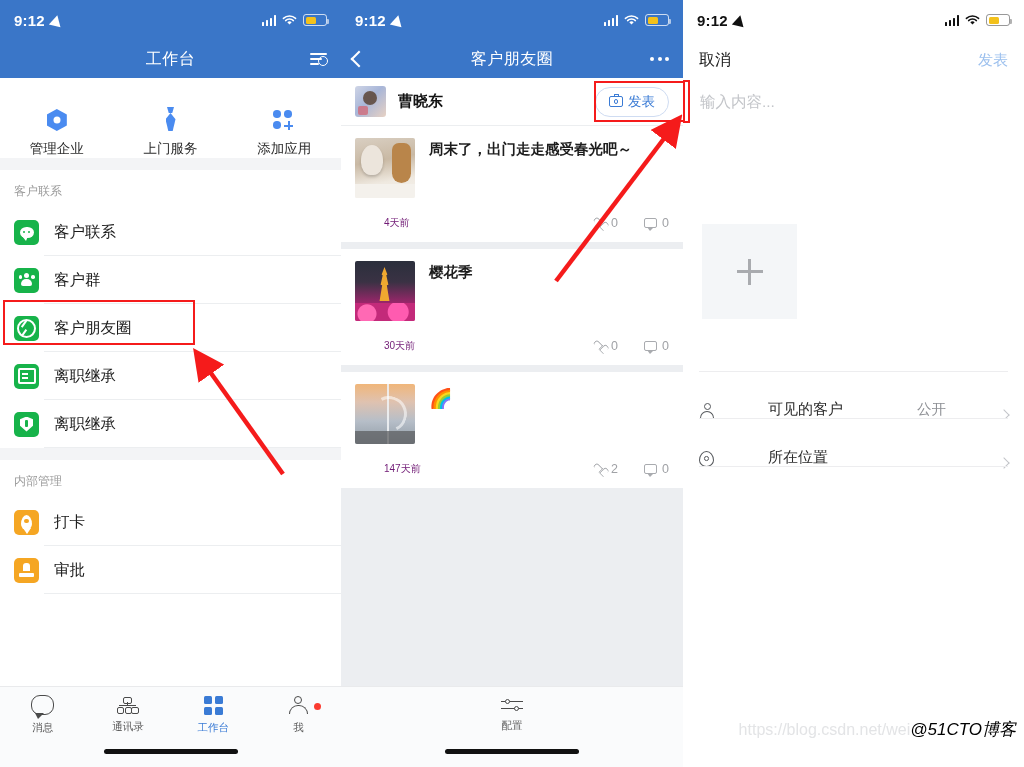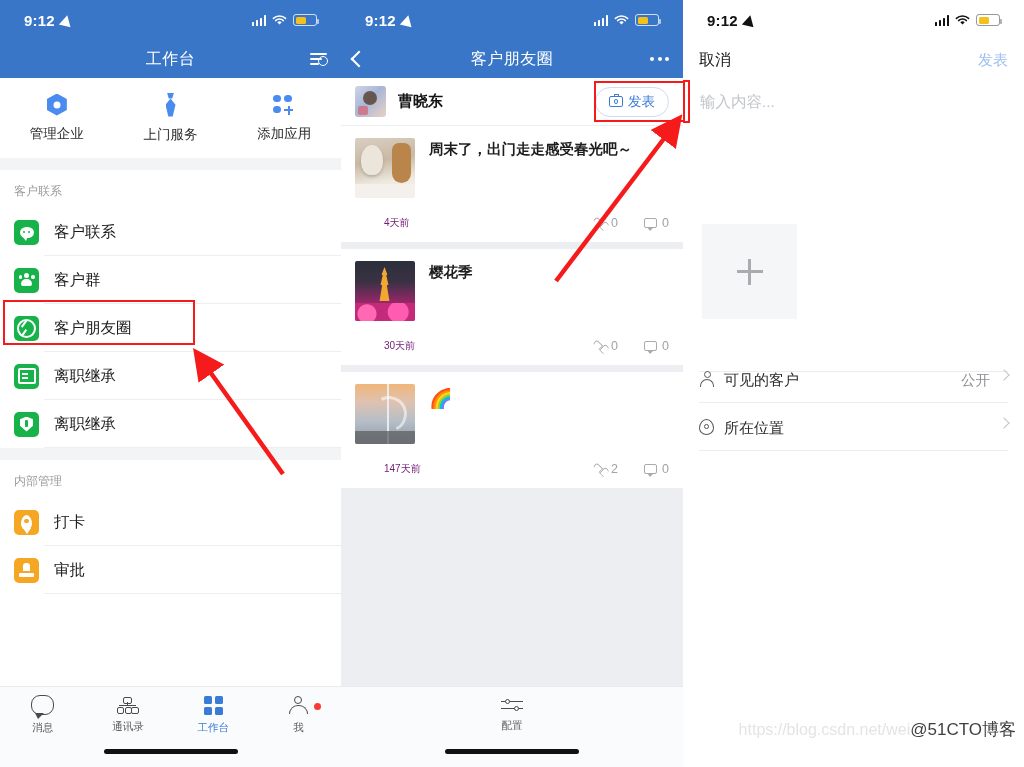--- a/index.html
+++ b/index.html
@@ -6,21 +6,21 @@
   body{font-family:"Liberation Sans","DejaVu Sans",sans-serif;-webkit-font-smoothing:antialiased;}
   #stage{position:relative;width:1024px;height:767px;overflow:hidden;background:#fff;}
 
   .panel{position:absolute;top:0;height:767px;overflow:hidden;background:#fff;}
   #panel-left{left:0;width:341px;}
   #panel-mid{left:341px;width:342px;}
   #panel-right{left:683px;width:341px;}
 
   
   .statusbar{position:absolute;top:0;left:0;right:0;height:40px;display:flex;align-items:center;
-    justify-content:space-between;padding:0 24px;box-sizing:border-box;}
+    justify-content:space-between;padding:0 14px;box-sizing:border-box;}
   .sb-time{font-size:15px;font-weight:bold;letter-spacing:.2px;display:flex;align-items:center;gap:5px;}
   .sb-right{display:flex;align-items:center;gap:6px;}
   .loc-arrow{display:inline-block;width:0;height:0;transform:rotate(14deg);}
   .sig{display:flex;align-items:flex-end;gap:1.5px;height:11px;}
   .sig i{display:block;width:2.5px;border-radius:.5px;}
   .sig i:nth-child(1){height:4px}.sig i:nth-child(2){height:6px}
   .sig i:nth-child(3){height:8px}.sig i:nth-child(4){height:11px}
   .batt{width:24px;height:12px;border-radius:3px;position:relative;box-sizing:border-box;}
   .batt::after{content:"";position:absolute;right:-3px;top:3.5px;width:2px;height:5px;border-radius:0 1px 1px 0;}
   .batt .fill{position:absolute;left:1.5px;top:1.5px;bottom:1.5px;width:10px;border-radius:1.5px;background:#f3c11b;}
@@ -48,21 +48,21 @@
   .dots{display:flex;gap:3.5px;}
   .dots span{width:4px;height:4px;border-radius:50%;background:#fff;display:block;}
   .cfg-ico{display:flex;flex-direction:column;gap:3px;align-items:flex-start;position:relative;}
   .cfg-ico i{display:block;height:2px;background:#fff;border-radius:1px;}
   .cfg-ico i:nth-child(1){width:17px}.cfg-ico i:nth-child(2){width:12px}.cfg-ico i:nth-child(3){width:9px}
   .cfg-gear{position:absolute;right:-1px;bottom:-1px;width:8px;height:8px;border:1.6px solid #fff;border-radius:50%;background:transparent;}
 
   
   .quick-row{position:absolute;top:78px;left:0;right:0;height:80px;background:#fff;display:flex;
     border-bottom:1px solid #edeef0;}
-  .quick{flex:1;display:flex;flex-direction:column;align-items:center;justify-content:center;gap:9px;}
+  .quick{flex:1;display:flex;flex-direction:column;align-items:center;justify-content:flex-end;gap:9px;}
   .quick-lbl{font-size:13.5px;color:#2b2b2b;}
   .hexa{width:20px;height:22px;background:#4a8bf0;
     clip-path:polygon(50% 0,100% 25%,100% 75%,50% 100%,0 75%,0 25%);position:relative;}
   .hexa::after{content:"";position:absolute;left:50%;top:50%;transform:translate(-50%,-50%);
     width:7px;height:7px;border-radius:50%;background:#fff;}
   .dots4{width:22px;height:22px;position:relative;}
   .dots4 b{position:absolute;width:7.5px;height:7.5px;border-radius:50%;background:#4a8bf0;display:block;}
   .dots4 b:nth-child(1){left:0;top:1px}.dots4 b:nth-child(2){left:11px;top:1px}
   .dots4 b:nth-child(3){left:0;top:12px}
   .dots4 .plus{position:absolute;left:11px;top:12px;width:9px;height:9px;}
@@ -219,22 +219,22 @@
   .rp-nav{position:absolute;top:40px;left:0;right:0;height:40px;display:flex;align-items:center;
     justify-content:space-between;padding:0 16px;box-sizing:border-box;background:#fff;}
   .rp-cancel{font-size:16px;color:#1a1a1a;}
   .rp-post{font-size:15px;color:#9cc0ee;}
   .rp-input{position:absolute;top:92px;left:17px;right:16px;font-size:15.5px;color:#c3c5c9;}
   .rp-addbox{position:absolute;left:702px;top:224px;width:95px;height:95px;background:#f4f6f8;
     display:flex;align-items:center;justify-content:center;}
   .plus-big{width:26px;height:26px;position:relative;}
   .plus-big::before{content:"";position:absolute;left:11.5px;top:0;width:3px;height:26px;background:#a9abaf;}
   .plus-big::after{content:"";position:absolute;left:0;top:11.5px;width:26px;height:3px;background:#a9abaf;}
-  .rp-opt{position:absolute;left:0;right:0;height:32px;display:flex;align-items:flex-start;padding:0 16px;
-    box-sizing:border-box;background:#fff;}
+  .rp-opt{position:absolute;left:0;right:0;height:48px;display:flex;align-items:flex-end;padding:0 16px;
+    box-sizing:border-box;background:#fff;gap:44px;}
   .rp-opt::after{content:"";position:absolute;left:16px;right:16px;bottom:0;height:1px;background:#ededef;}
   .rp-opt.first::before{content:"";position:absolute;left:16px;right:16px;top:0;height:1px;background:#ededef;}
   .rp-opt-lbl{font-size:15px;color:#2b2b2b;margin-left:10px;}
   .rp-val{margin-left:auto;font-size:14.5px;color:#8e9095;margin-right:10px;}
   .chev-r{width:7px;height:7px;border-top:1.5px solid #c2c4c8;border-right:1.5px solid #c2c4c8;
     transform:rotate(45deg);display:block;}
   .ic-person{width:15px;height:16px;position:relative;}
   .ic-person::before{content:"";position:absolute;left:4.5px;top:0;width:7px;height:7px;border-radius:50%;
     border:1.4px solid #55585c;box-sizing:border-box;}
   .ic-person::after{content:"";position:absolute;left:1px;bottom:0;width:13.5px;height:8px;
@@ -245,21 +245,21 @@
     border:1.4px solid #55585c;box-sizing:border-box;}
   .rp-help{position:absolute;left:16px;right:17px;top:498px;font-size:12px;line-height:1.85;color:#bdbfc3;
     text-align:justify;}
 
   
   .anno-box{position:absolute;border:2.5px solid #f51b1b;box-sizing:border-box;pointer-events:none;}
   .anno-arrow{position:absolute;pointer-events:none;}
   .watermark{position:absolute;right:8px;bottom:26px;display:flex;align-items:baseline;gap:0;
     font-size:16px;white-space:nowrap;}
   .wm-url{color:#e3e4e6;}
-  .wm-tag{color:#404040;font-size:17px;}
+  .wm-tag{color:#000000;font-size:17px;font-style:italic;}
 </style>
 </head>
 <body>
 
 <div id="stage">
 
   <div class="panel" id="panel-left">
     <div style="position:absolute;top:0;left:0;right:0;height:78px;background:#3a76c8;"></div>
 
     <div class="statusbar sb-light">

